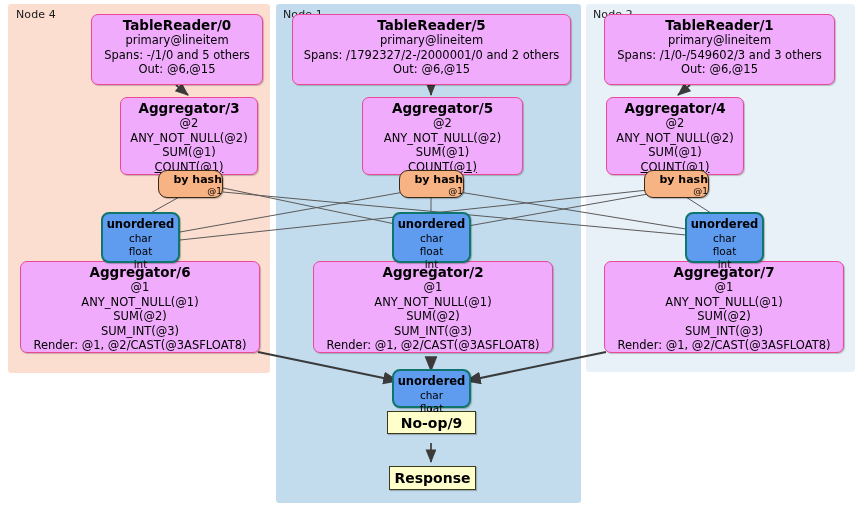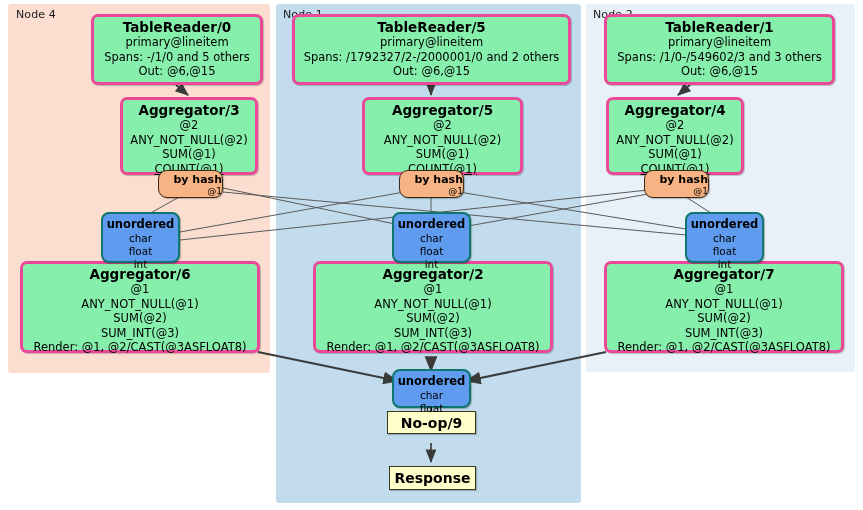--- a/index.html
+++ b/index.html
@@ -1,22 +1,22 @@
 <!DOCTYPE html>
 <html><head>
 <meta charset="utf-8">
 <style>
   html,body{margin:0;padding:0;background:#ffffff;}
   body{font-family:"DejaVu Sans","Liberation Sans",sans-serif;}
   #stage{position:relative;width:863px;height:510px;overflow:hidden;background:#fff;}
   .panel{position:absolute;border-radius:3px;}
   .panel-label{position:absolute;font-size:11px;color:#1a1a1a;letter-spacing:.1px;}
   svg.edges{position:absolute;left:0;top:0;width:863px;height:510px;pointer-events:none;}
-  .nodebox{position:absolute;box-sizing:border-box;border:3px solid #ec4899;
-           border-radius:7px;background:#86efac;text-align:center;
+  .nodebox{position:absolute;box-sizing:border-box;border:1px solid #ec4899;
+           border-radius:7px;background:#f0abfc;text-align:center;
            box-shadow:1px 1px 1px rgba(0,0,0,.22);}
   .nodebox .ttl{font-weight:bold;font-size:13.5px;color:#000;line-height:16px;padding-top:2px;}
   .nodebox .ln{font-size:11.5px;color:#000;line-height:14.5px;white-space:nowrap;}
   .nodebox .ln.u{text-decoration:underline;}
   .badge{position:absolute;box-sizing:border-box;border:1px solid #3a2a18;
          border-radius:9px;background:#f7b383;text-align:right;
          box-shadow:1px 1px 1px rgba(0,0,0,.25);z-index:6;}
   .badge .b1{font-weight:bold;font-size:11px;line-height:13px;color:#000;padding-top:2px;}
   .badge .b2{font-size:9px;line-height:11px;color:#000;}
   .routerbox{position:absolute;box-sizing:border-box;border:2px solid #0f766e;

